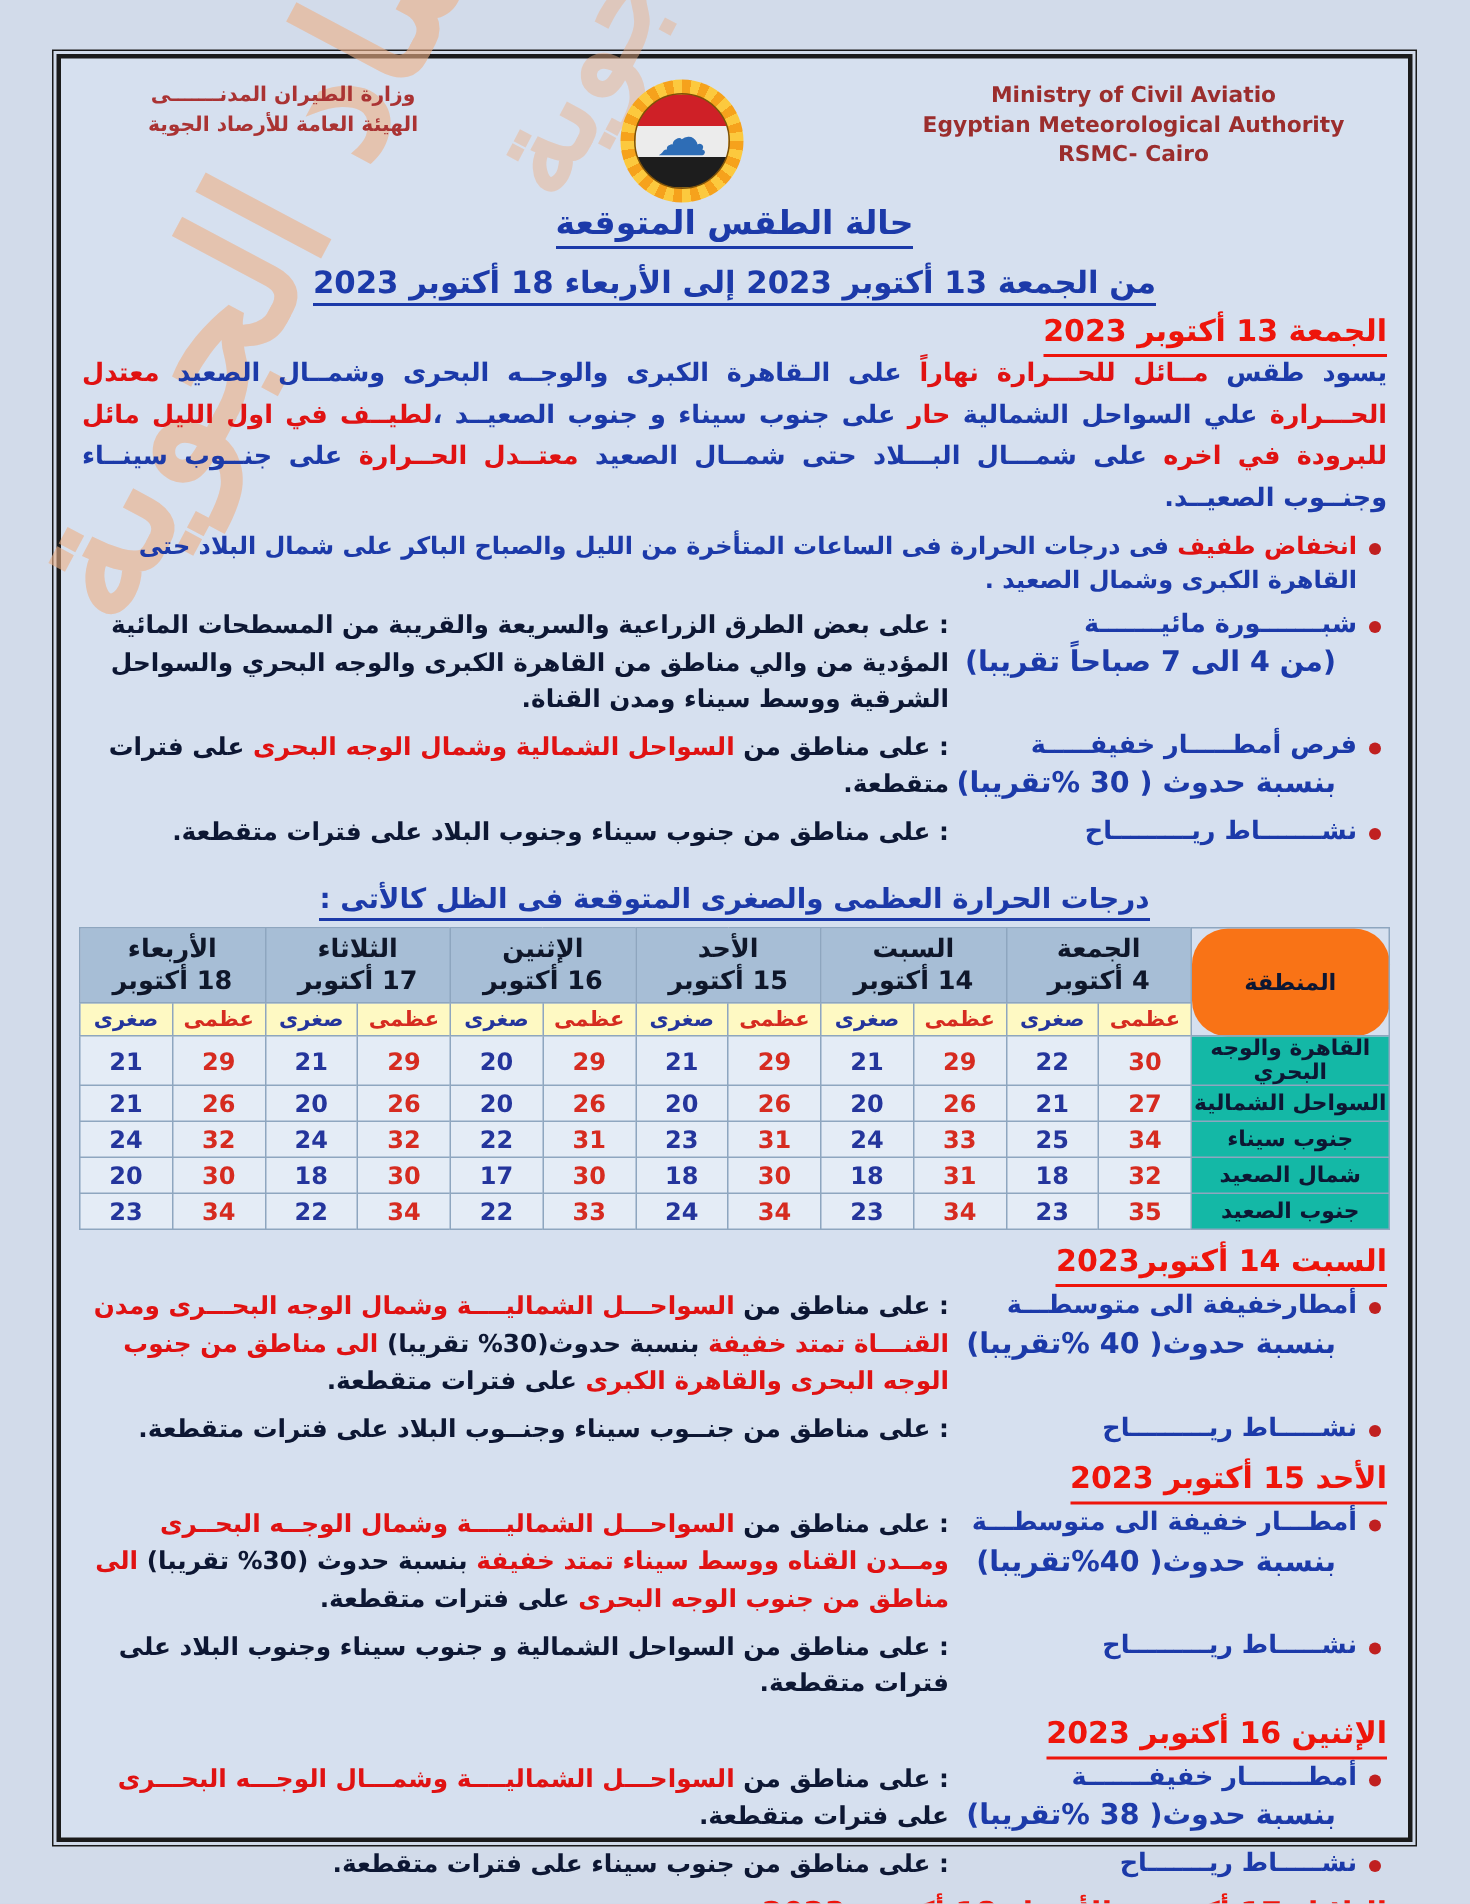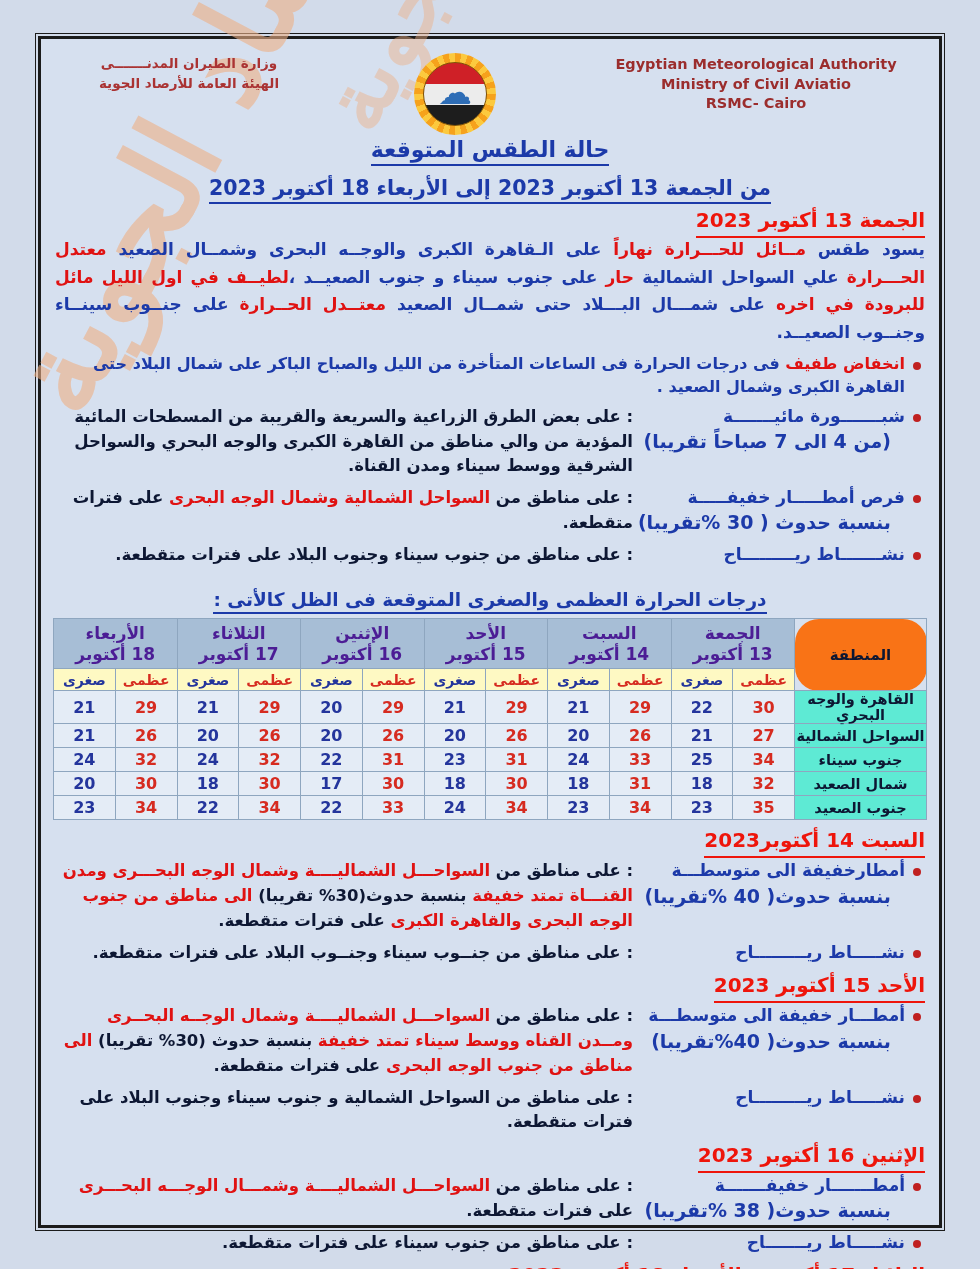--- a/index.html
+++ b/index.html
@@ -51,42 +51,42 @@
   .dot { width:8px; height:8px; border-radius:50%; background:#c02020; margin:9px 6px 0 8px; flex:0 0 auto; }
   .b-label { flex:0 0 272px; color:#1c3aa9; font-size:17px; line-height:1.3; }
   .b-label .sub { font-size:19px; padding-right:14px; margin-top:2px; }
   .b-content { flex:1; font-size:16.5px; line-height:1.5; text-align:right; padding-left:4px; }
   .b-full { flex:1; font-size:16px; line-height:1.4; }
   
   .tbl-title { text-align:center; color:#1c3aa9; font-weight:bold; font-size:18.5px; margin-top:22px; }
   table.temps { border-collapse:collapse; margin:8px auto 0 auto; width:874px; table-layout:fixed; }
   table.temps th, table.temps td { border:1px solid #8ea6bf; text-align:center; font-weight:bold; padding:0; }
   th.region-h { background:#f97316; color:#0d1733; font-size:15px; width:132px;border-radius:24px; }
-  th.day-h { background:#a7bed6; color:#4c1d95; font-size:17px; height:50px; line-height:1.25; }
+  th.day-h { background:#a7bed6; color:#0f172a; font-size:17px; height:50px; line-height:1.25; }
   tr.subhead th { background:#fef9c3; font-size:14px; height:22px; }
   th.max-h { color:#d62b20; } th.min-h { color:#24359c; }
-  td.region-c { background:#5eead4; color:#0d1733; font-size:14.5px; height:24px; padding-left:4px;}
+  td.region-c { background:#14b8a6; color:#0d1733; font-size:14.5px; height:24px; padding-left:4px;}
   td.max-c { background:#e4ecf6; color:#d62b20; font-size:16px; }
   td.min-c { background:#e4ecf6; color:#24359c; font-size:16px; }
 </style>
 </head>
 <body>
 
 <div class="page">
   <div class="doc">
 
     <div class="wm wm1">الهيئة العامة للأرصاد الجوية</div>
     <div class="wm wm2">الهيئة العامة للأرصاد الجوية</div>
 
     <div class="content">
 
       <div class="hdr">
         <div class="hdr-en">
+          <div>Ministry of Civil Aviatio</div>
           <div>Egyptian Meteorological Authority</div>
-          <div>Ministry of Civil Aviatio</div>
           <div>RSMC- Cairo</div>
         </div>
         <div class="logo">
           <div class="rays"></div>
           <div class="disc">
             <span class="cloud">☁</span>
           </div>
         </div>
         <div class="hdr-ar">
           <div>وزارة الطيران المدنـــــــى</div>
@@ -128,21 +128,21 @@
         <div class="b-content"><span class="seg-d">: على مناطق من جنوب سيناء وجنوب البلاد على فترات متقطعة.</span></div>
       </div>
 
       <div class="tbl-title"><span>درجات الحرارة العظمى والصغرى المتوقعة فى الظل كالأتى :</span></div>
       <table class="temps">
           <thead>
             <tr>
               <th class="region-h" rowspan="2">المنطقة</th>
               <th colspan="2" class="day-h">
                 <div>الجمعة</div>
-                <div>13 أكتوبر</div>
+                <div>4 أكتوبر</div>
               </th>
               <th colspan="2" class="day-h">
                 <div>السبت</div>
                 <div>14 أكتوبر</div>
               </th>
               <th colspan="2" class="day-h">
                 <div>الأحد</div>
                 <div>15 أكتوبر</div>
               </th>
               <th colspan="2" class="day-h">

